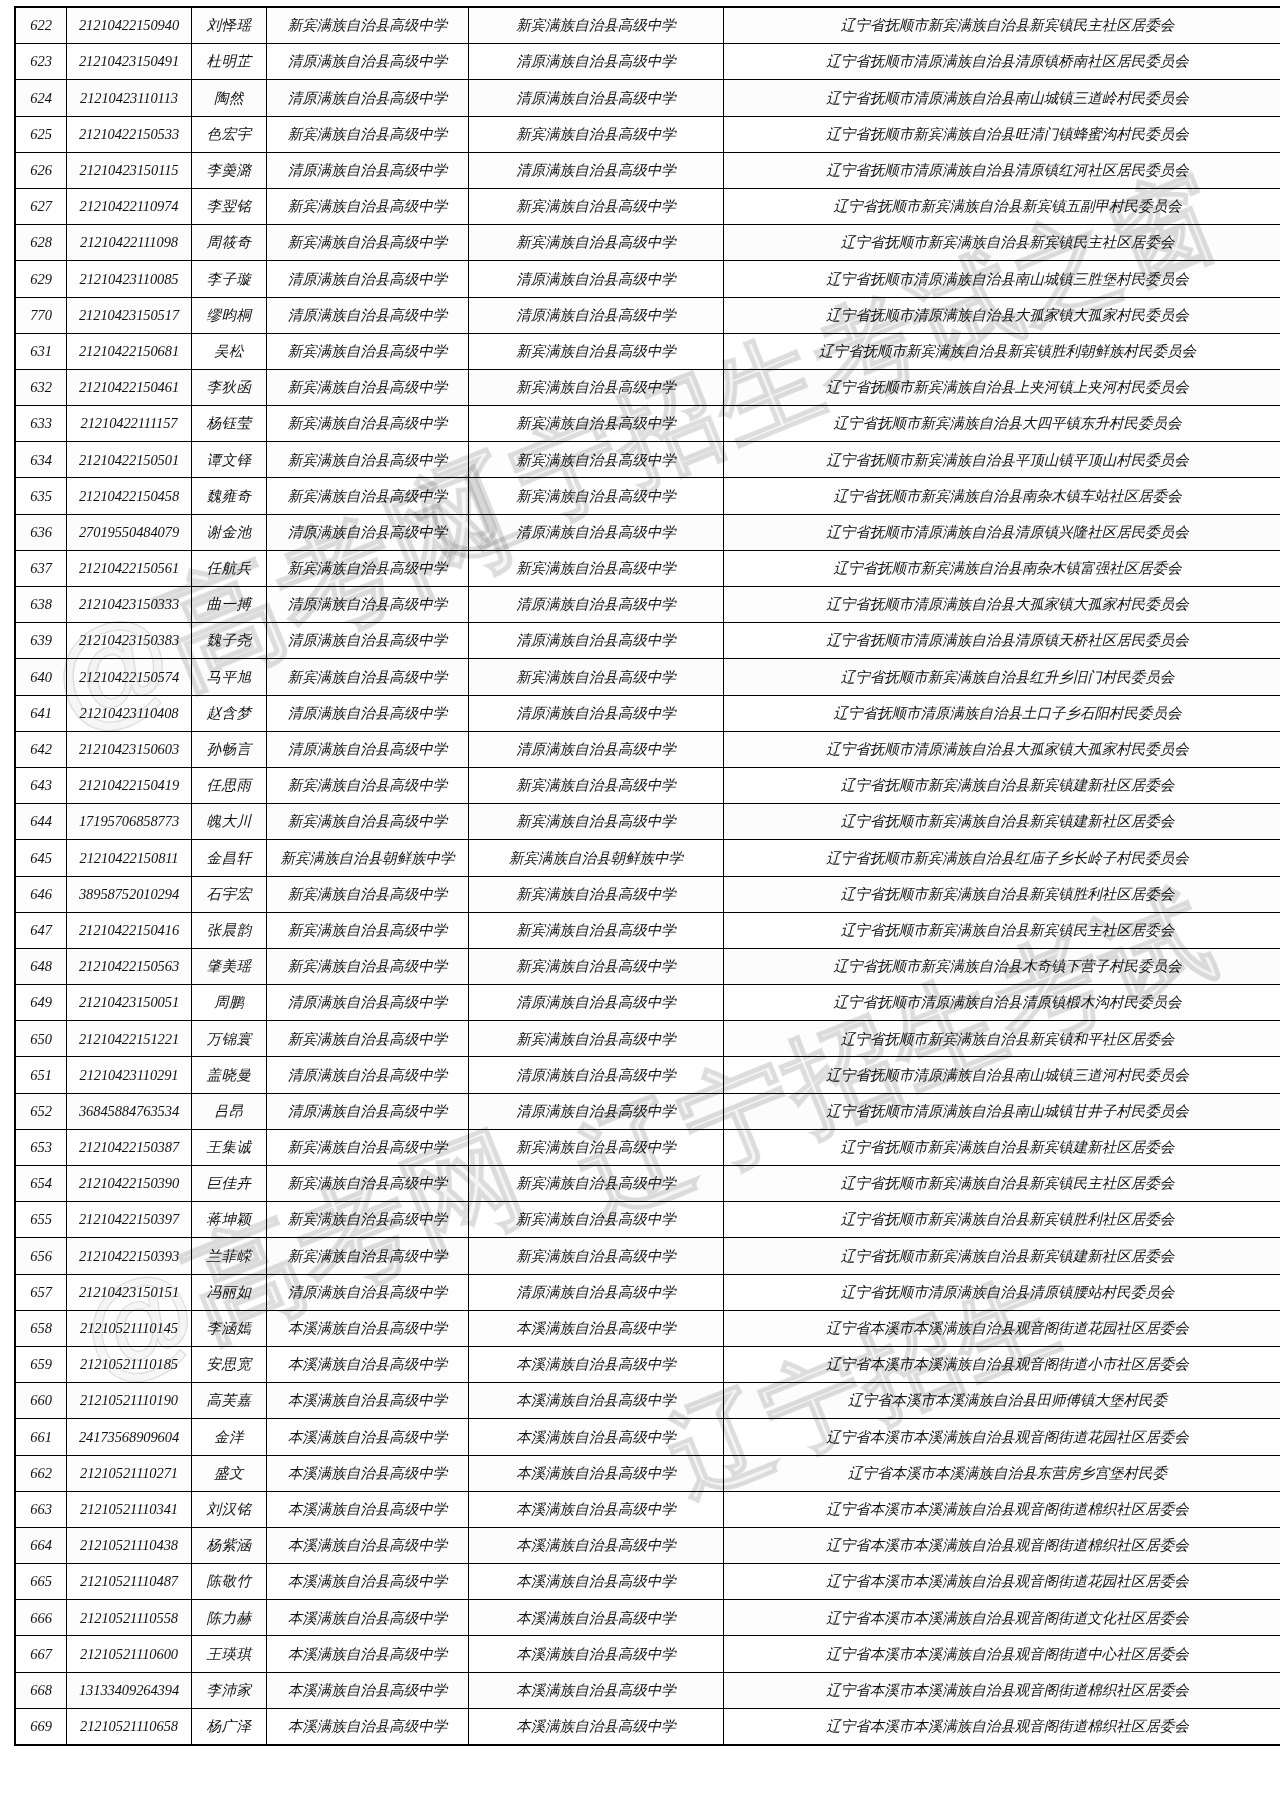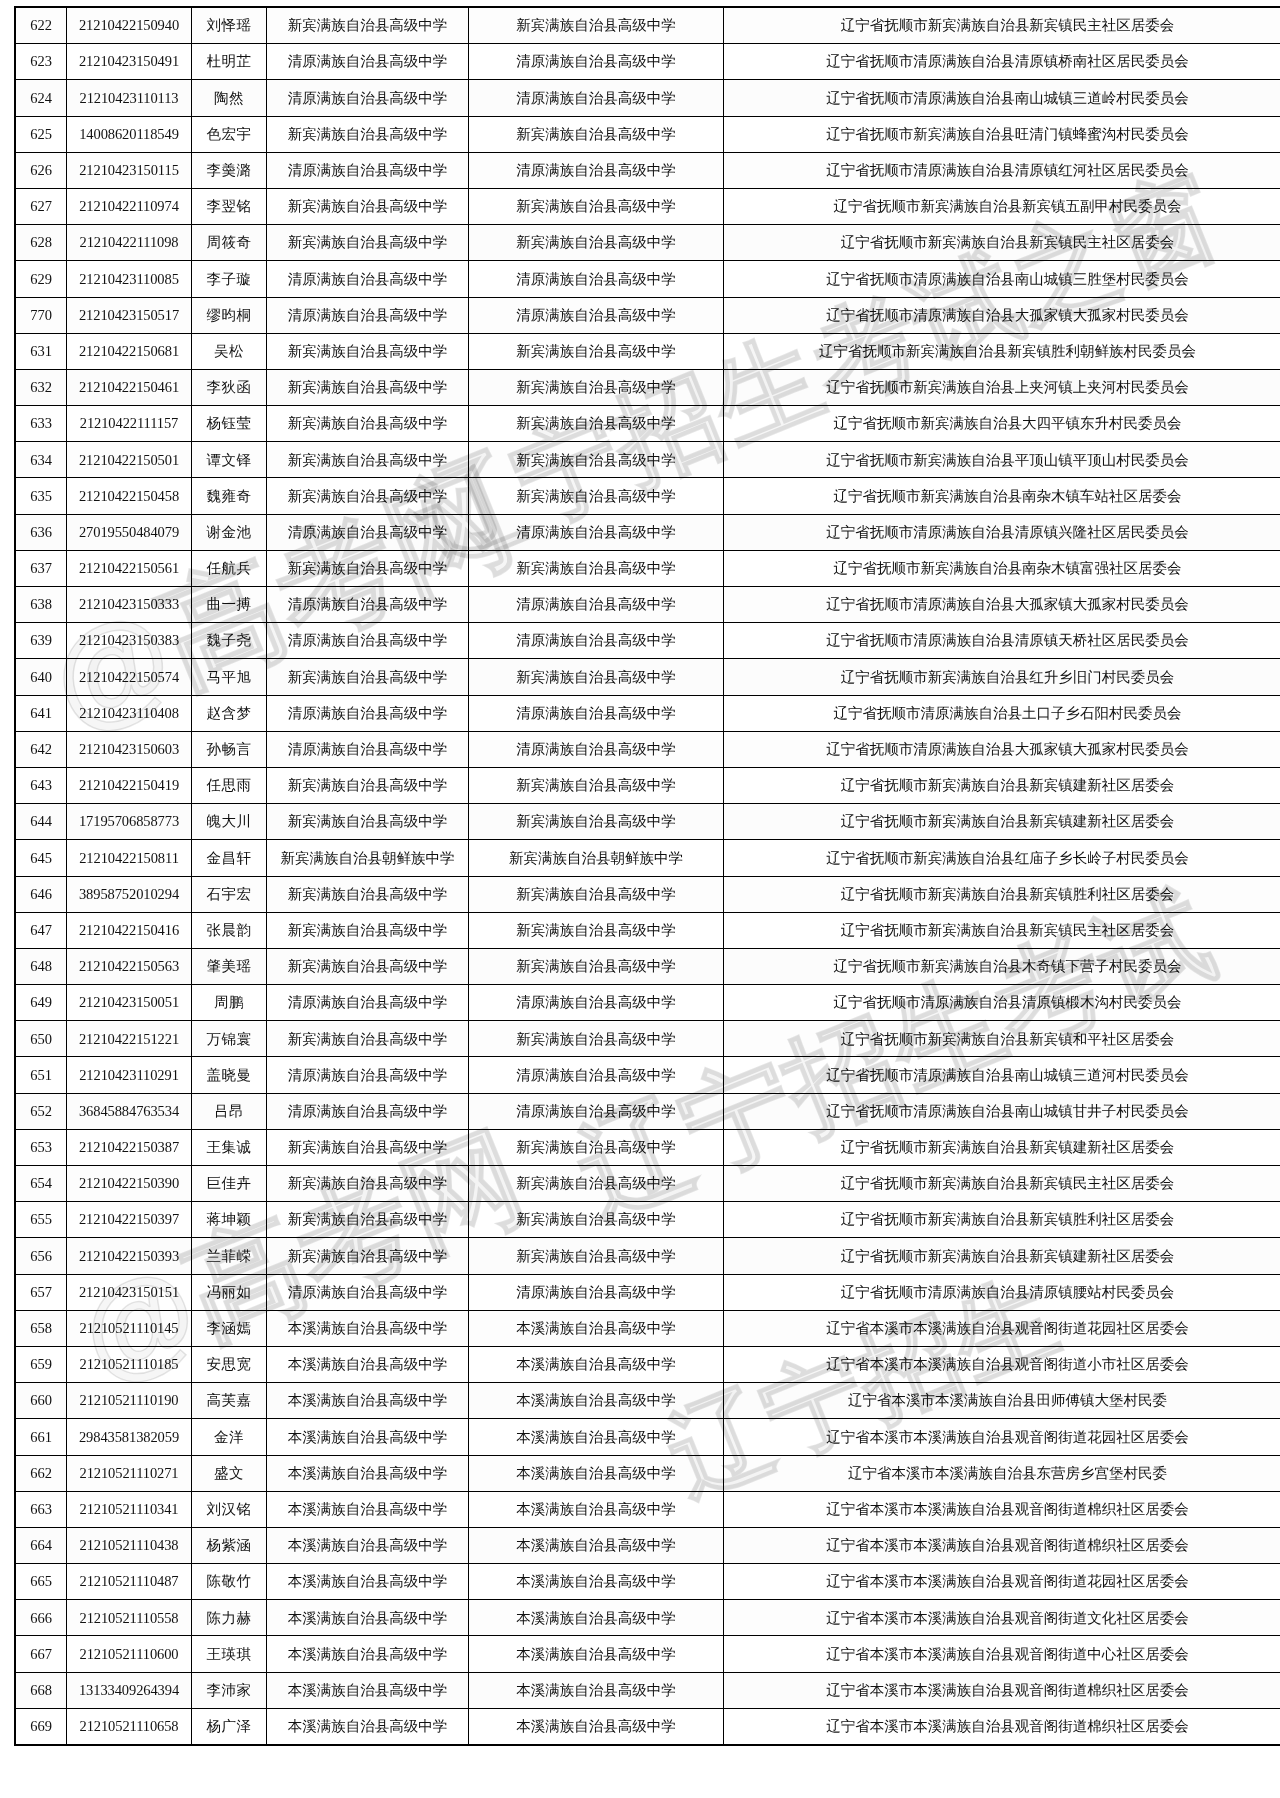--- a/index.html
+++ b/index.html
@@ -34,20 +34,21 @@
     transform-origin: center center;
     letter-spacing: 2px;
   }
 
   
   #roster-table-wrap {
     position: relative;
     z-index: 1;
     padding: 6px 6px 0 14px;
     box-sizing: border-box;
+    font-style: italic;
   }
   table.roster {
     border-collapse: collapse;
     table-layout: fixed;
     width: 1252px;
     border: 2px solid #000;
   }
   table.roster td {
     border: 1px solid #000;
     height: 35.2px;
@@ -103,21 +104,21 @@
         <tr class="row">
           <td class="c-seq">624</td>
           <td class="c-id">21210423110113</td>
           <td class="c-name">陶然</td>
           <td class="c-school-a">清原满族自治县高级中学</td>
           <td class="c-school-b">清原满族自治县高级中学</td>
           <td class="c-addr">辽宁省抚顺市清原满族自治县南山城镇三道岭村民委员会</td>
         </tr>
         <tr class="row">
           <td class="c-seq">625</td>
-          <td class="c-id">14008620118549</td>
+          <td class="c-id">21210422150533</td>
           <td class="c-name">色宏宇</td>
           <td class="c-school-a">新宾满族自治县高级中学</td>
           <td class="c-school-b">新宾满族自治县高级中学</td>
           <td class="c-addr">辽宁省抚顺市新宾满族自治县旺清门镇蜂蜜沟村民委员会</td>
         </tr>
         <tr class="row">
           <td class="c-seq">626</td>
           <td class="c-id">21210423150115</td>
           <td class="c-name">李羮潞</td>
           <td class="c-school-a">清原满族自治县高级中学</td>
@@ -391,21 +392,21 @@
         <tr class="row">
           <td class="c-seq">660</td>
           <td class="c-id">21210521110190</td>
           <td class="c-name">高芙嘉</td>
           <td class="c-school-a">本溪满族自治县高级中学</td>
           <td class="c-school-b">本溪满族自治县高级中学</td>
           <td class="c-addr">辽宁省本溪市本溪满族自治县田师傅镇大堡村民委</td>
         </tr>
         <tr class="row">
           <td class="c-seq">661</td>
-          <td class="c-id">29843581382059</td>
+          <td class="c-id">24173568909604</td>
           <td class="c-name">金洋</td>
           <td class="c-school-a">本溪满族自治县高级中学</td>
           <td class="c-school-b">本溪满族自治县高级中学</td>
           <td class="c-addr">辽宁省本溪市本溪满族自治县观音阁街道花园社区居委会</td>
         </tr>
         <tr class="row">
           <td class="c-seq">662</td>
           <td class="c-id">21210521110271</td>
           <td class="c-name">盛文</td>
           <td class="c-school-a">本溪满族自治县高级中学</td>

